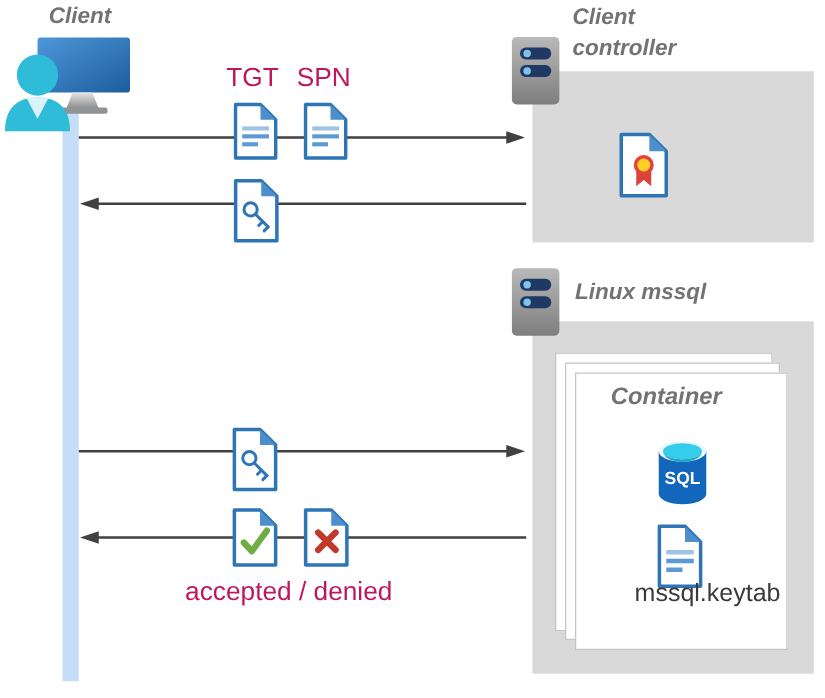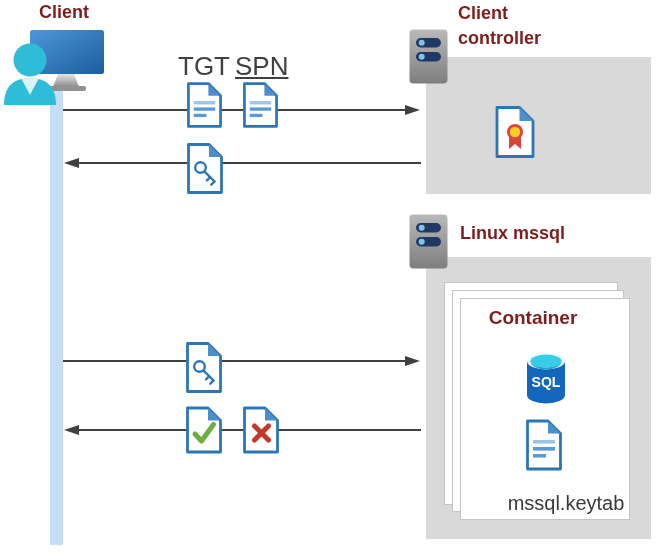--- a/index.html
+++ b/index.html
@@ -4,22 +4,22 @@
 <style>
   * { margin:0; padding:0; box-sizing:border-box; }
   html,body { background:#fff; }
   .stage {
     position:relative; width:660px; height:558px; background:#ffffff;
     font-family:"Liberation Sans", sans-serif; overflow:hidden;
   }
   .abs { position:absolute; }
   .panel { background:#d9d9d9; }
   .page { background:#ffffff; border:1px solid #c4c4c4; }
-  .title { font-weight:bold; color:#7f1d1d; font-size:18px; }
-  .caption { color:#404040; font-size:26px; }
+  .title { font-weight:bold; color:#737373; font-size:18px;font-style:italic; }
+  .caption { color:#be185d; font-size:21px; }
   .center { text-align:center; }
   .lifeline { background:#c5ddf6; }
   svg { display:block; }
   svg text { font-family:"Liberation Sans", sans-serif; }
 </style>
 </head>
 <body>
 
 <div class="stage">
 
@@ -107,29 +107,29 @@
   </svg>
 
   <svg class="abs" style="left:525px; top:419px;" width="38" height="52" viewBox="0 0 38 52">
     <path d="M2.5,2 H23 L35.5,14.5 V50 H2.5 Z" fill="#ffffff" stroke="#2e75b6" stroke-width="2.8" stroke-linejoin="round"></path>
     <path d="M23,2 L35.5,14.5 H23 Z" fill="#4d8fcc"></path>
     <rect x="8" y="21" width="22" height="3.6" fill="#9dc3e6"></rect>
     <rect x="8" y="28" width="22" height="3.6" fill="#5b9bd5"></rect>
     <rect x="8" y="35" width="13" height="3.6" fill="#5b9bd5"></rect>
   </svg>
 
-  <div class="abs caption center" style="left:460px; top:492px; width:170px; font-size:20px; color:#3a3a3a;padding-left:42px;">mssql.keytab</div>
+  <div class="abs caption center" style="left:460px; top:464px; width:170px; font-size:20px; color:#3a3a3a;padding-left:42px;">mssql.keytab</div>
 
   <svg class="abs" style="left:62px; top:103px;" width="360" height="14" viewBox="0 0 360 14">
     <line x1="1" y1="7" x2="345" y2="7" stroke="#404040" stroke-width="2"></line>
     <polygon points="343,2 358,7 343,12" fill="#404040"></polygon>
   </svg>
 
   <div class="abs caption center" style="left:178px; top:51px; width:48px;">TGT</div>
-  <div class="abs caption center" style="left:235px; top:51px; width:48px;text-decoration:underline;">SPN</div>
+  <div class="abs caption center" style="left:235px; top:51px; width:48px;">SPN</div>
 
   <svg class="abs" style="left:186px; top:81px;" width="37" height="48" viewBox="0 0 38 48">
     <path d="M2.5,2 H23 L35.5,14.5 V46 H2.5 Z" fill="#ffffff" stroke="#2e75b6" stroke-width="2.8" stroke-linejoin="round"></path>
     <path d="M23,2 L35.5,14.5 H23 Z" fill="#4d8fcc"></path>
     <rect x="8" y="20" width="22" height="3.4" fill="#9dc3e6"></rect>
     <rect x="8" y="26.5" width="22" height="3.4" fill="#5b9bd5"></rect>
     <rect x="8" y="33" width="13" height="3.4" fill="#5b9bd5"></rect>
   </svg>
 
   <svg class="abs" style="left:242px; top:81px;" width="37" height="48" viewBox="0 0 38 48">
@@ -182,14 +182,15 @@
     <path d="M23,2 L35.5,14.5 H23 Z" fill="#4d8fcc"></path>
     <path d="M10,28 L16.5,35 L28.5,18.5" stroke="#6fae44" stroke-width="5" fill="none" stroke-linecap="round" stroke-linejoin="round"></path>
   </svg>
 
   <svg class="abs" style="left:242px; top:406px;" width="38" height="48" viewBox="0 0 38 48">
     <path d="M2.5,2 H23 L35.5,14.5 V46 H2.5 Z" fill="#ffffff" stroke="#2e75b6" stroke-width="2.8" stroke-linejoin="round"></path>
     <path d="M23,2 L35.5,14.5 H23 Z" fill="#4d8fcc"></path>
     <path d="M12.5,20 L26.5,34 M26.5,20 L12.5,34" stroke="#c0392b" stroke-width="5" stroke-linecap="round"></path>
   </svg>
 
+  <div class="abs caption center" style="left:131px; top:462px; width:200px;">accepted / denied</div>
 
 </div>
 
 </body></html>

